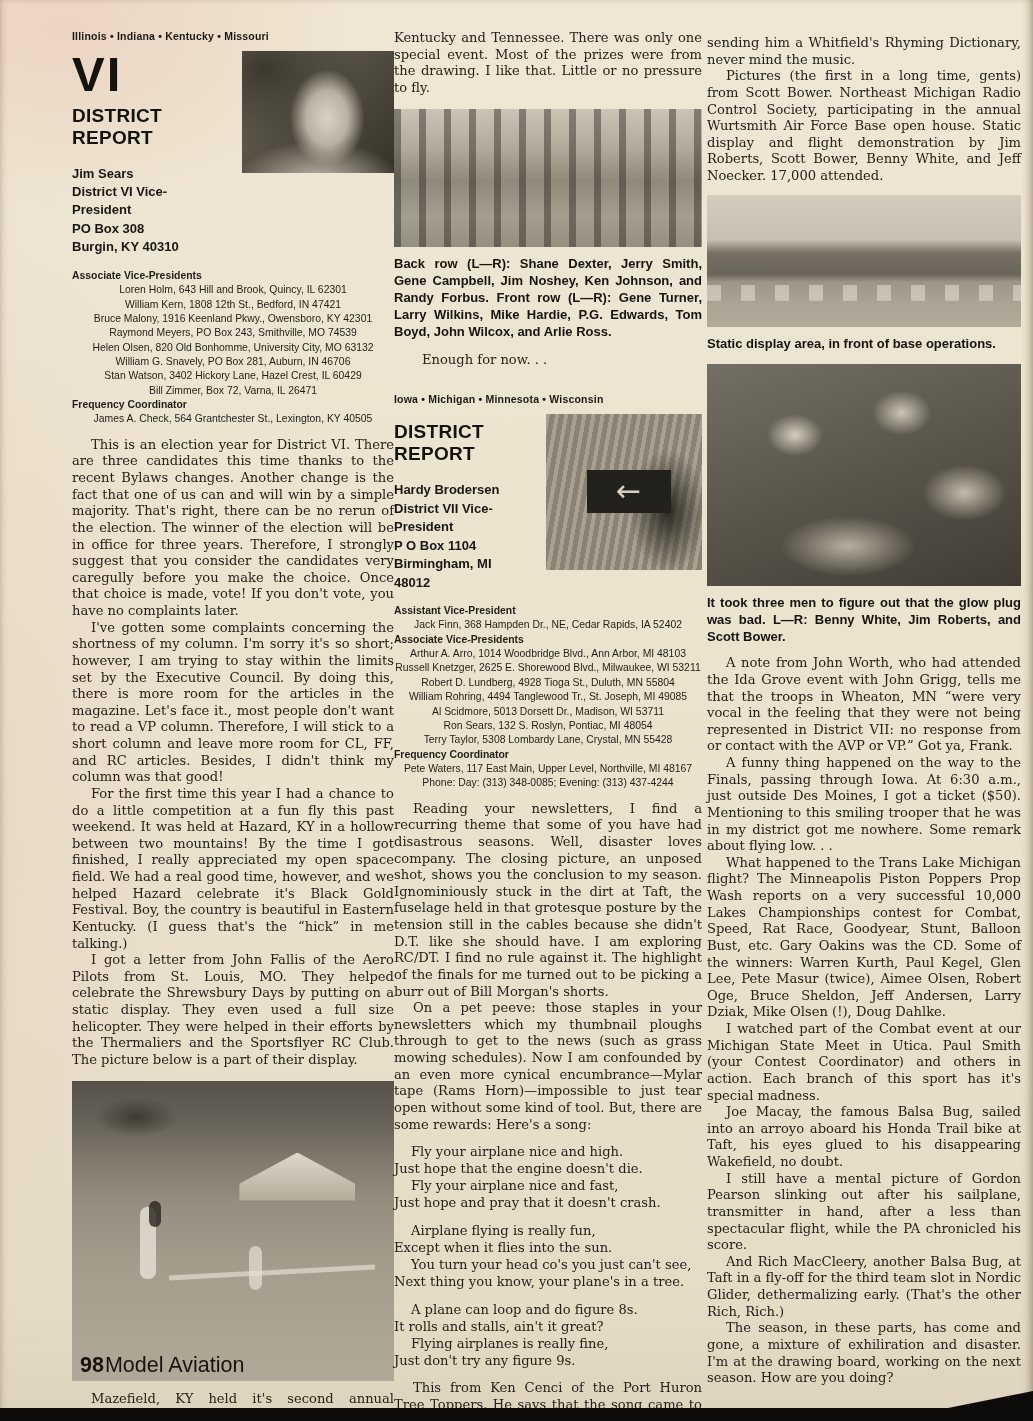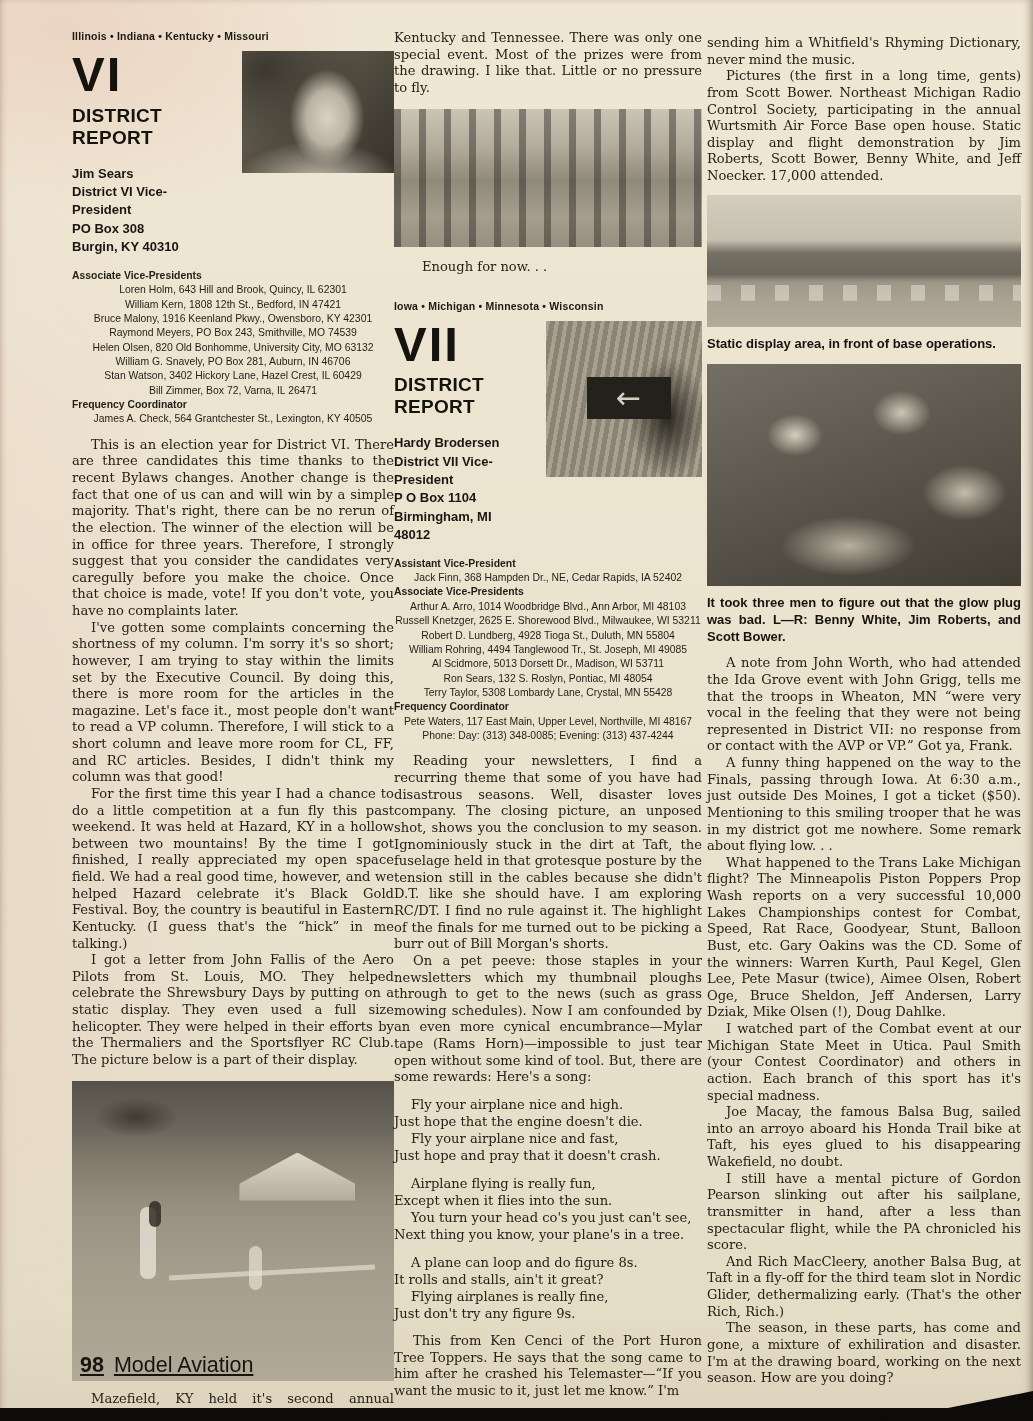--- a/index.html
+++ b/index.html
@@ -77,21 +77,21 @@
   .table-line{position:absolute;left:30%;top:63%;width:64%;height:5px;background:rgba(230,226,214,.65);transform:rotate(-3deg);}
 
   .caption{font-family:"Liberation Sans",sans-serif;font-weight:bold;font-size:13px;line-height:1.32;text-align:justify;margin-top:8px;color:#17140f;}
   .signoff{font-size:13.1px;margin-top:12px;text-indent:28px;}
   .section-gap{margin-top:26px;}
 
   .poem{margin:10px 0 7px 0;}
   .stanza{margin-bottom:11px;font-size:13.1px;line-height:1.3;}
   .stanza div:nth-child(odd){padding-left:17px;}
 
-  .footer{position:absolute;left:80px;top:1353px;font-family:"Liberation Sans",sans-serif;font-size:21.5px;color:#17140f;display:flex;gap:10px;align-items:baseline;text-decoration:underline;}
+  .footer{position:absolute;left:80px;top:1353px;font-family:"Liberation Sans",sans-serif;font-size:21.5px;color:#17140f;display:flex;gap:1px;align-items:baseline;}
   .footer .num{font-weight:bold;}
 
   .bottom-bar{position:absolute;left:0;right:0;bottom:0;height:13px;background:#0d0c0a;}
   .corner{position:absolute;right:0;bottom:0;width:150px;height:30px;background:#0d0c0a;clip-path:polygon(100% 0,100% 100%,0 100%);}
 </style>
 </head>
 <body>
 
 <div class="page">
 
@@ -148,27 +148,27 @@
       <p>Mazefield, KY held it's second annual Jackson Purchase Hobbies Fly-In. They had about 35 entries from six towns in Western</p>
     </div>
   </div>
 
   <div class="col" id="col-mid">
     <div class="body-text" style="margin-top:0">
       <p class="no-indent">Kentucky and Tennessee. There was only one special event. Most of the prizes were from the drawing. I like that. Little or no pressure to fly.</p>
     </div>
 
     <div class="photo" id="photo-group"></div>
+    <div class="caption">Back row (L—R): Shane Dexter, Jerry Smith, Gene Campbell, Jim Noshey, Ken Johnson, and Randy Forbus. Front row (L—R): Gene Turner, Larry Wilkins, Mike Hardie, P.G. Edwards, Tom Boyd, John Wilcox, and Arlie Ross.</div>
     <div class="signoff">Enough for now. . .</div>
 
     <div class="section-gap">
       <div class="regions">Iowa • Michigan • Minnesota • Wisconsin</div>
       <div class="dr-head">
         <div class="dr-left">
-          <div class="dr-numeral">VII</div>
           <div class="dr-report">DISTRICT REPORT</div>
           <div class="officer">
             <div>Hardy Brodersen</div>
             <div>District VII Vice-President</div>
             <div>P O Box 1104</div>
             <div>Birmingham, MI 48012</div>
           </div>
         </div>
         <div class="photo" id="photo-brodersen">
           <div class="arrow-sign">←</div>

